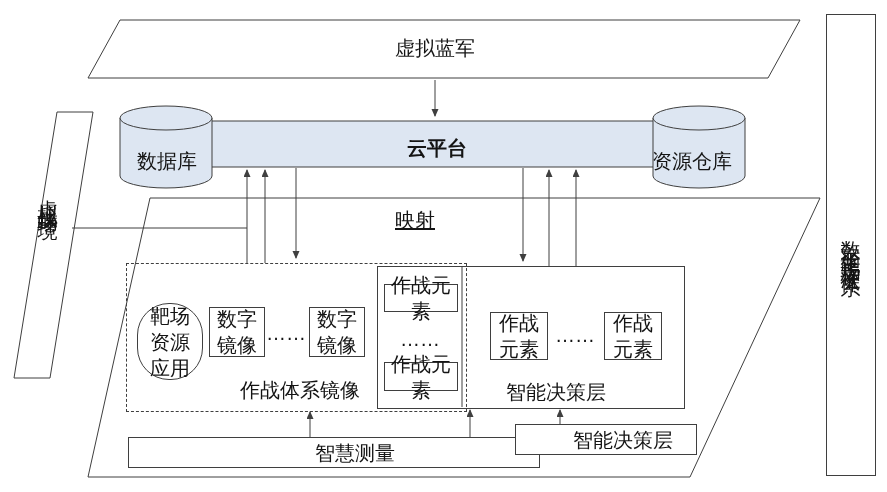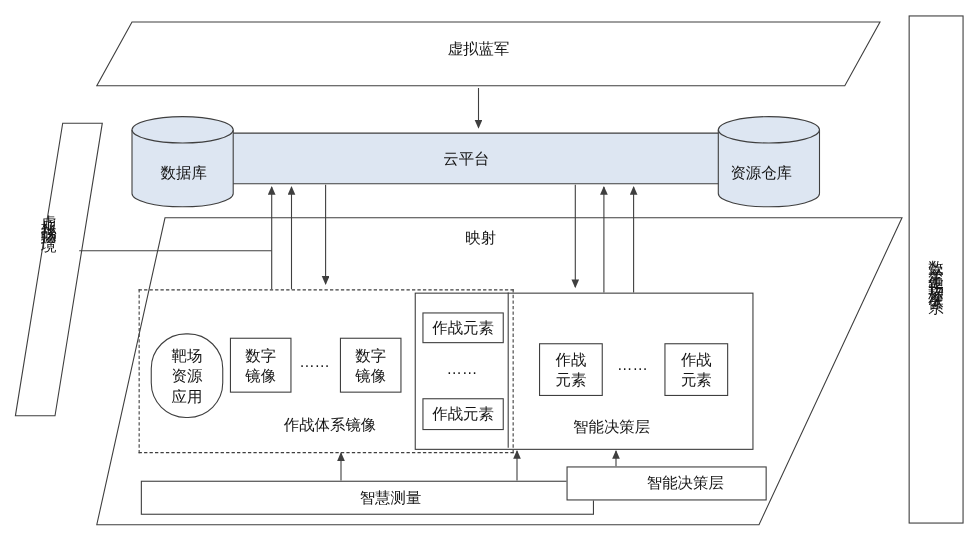--- a/index.html
+++ b/index.html
@@ -1,17 +1,17 @@
 <!DOCTYPE html>
 <html><head>
 <meta charset="utf-8">
 <style>
   html,body{margin:0;padding:0;background:#fff;}
   body{font-family:"Liberation Sans","DejaVu Sans",sans-serif;color:#141414;}
-  .stage{position:relative;width:887px;height:492px;background:#fff;overflow:hidden;font-size:14px;}
+  .stage{position:relative;width:887px;height:492px;background:#fff;overflow:hidden;font-size:20px;}
   .stage svg{position:absolute;left:0;top:0;}
   .lbl{position:absolute;text-align:center;line-height:1.2;white-space:pre-line;}
   .box{position:absolute;border:1px solid #3f3f3f;background:#fff;display:flex;align-items:center;justify-content:center;text-align:center;white-space:pre-line;line-height:1.3;}
   .ghost{background:transparent;}
   .dashedbox{position:absolute;border:1px dashed #3f3f3f;background:transparent;}
   .vr{writing-mode:vertical-rl;letter-spacing:4px;line-height:1.2;}
   .panel{position:absolute;border:1px solid #3f3f3f;background:#fff;display:flex;align-items:center;justify-content:center;}
 </style>
 </head>
 <body>
@@ -50,31 +50,31 @@
     <line x1="549" y1="266" x2="549" y2="170" stroke="#3f3f3f" marker-end="url(#arrow)"></line>
     <line x1="576" y1="266" x2="576" y2="170" stroke="#3f3f3f" marker-end="url(#arrow)"></line>
     <line x1="462" y1="266" x2="462" y2="407" stroke="#3f3f3f"></line>
     <line x1="310" y1="437" x2="310" y2="412" stroke="#3f3f3f" marker-end="url(#arrow)"></line>
     <line x1="470" y1="437" x2="470" y2="410" stroke="#3f3f3f" marker-end="url(#arrow)"></line>
     <line x1="560" y1="424" x2="560" y2="410" stroke="#3f3f3f" marker-end="url(#arrow)"></line>
   </svg>
 
   <div class="lbl" style="left:335px;top:36px;width:200px;">虚拟蓝军</div>
 
-  <div class="lbl" style="left:324px;top:136px;width:200px;">云平台</div>
+  <div class="lbl" style="left:337px;top:136px;width:200px;font-weight:bold;">云平台</div>
   <div class="lbl" style="left:111px;top:149px;width:112px;">数据库</div>
   <div class="lbl" style="left:652px;top:149px;width:80px;">资源仓库</div>
 
   <div class="lbl vr" style="left:36px;top:184px;">虚拟战场环境</div>
 
   <div class="panel" style="left:826px;top:14px;width:48px;height:460px;">
     <span class="vr">数字孪生靶场标准体系</span>
   </div>
 
-  <div class="lbl" style="left:357px;top:208px;width:160px;">映射</div>
+  <div class="lbl" style="left:335px;top:208px;width:160px;text-decoration:underline;">映射</div>
 
   <div class="dashedbox" style="left:126px;top:263px;width:339px;height:147px;"></div>
 
   <div class="box ghost" style="left:377px;top:266px;width:306px;height:141px;"></div>
 
   <div class="box" style="left:137px;top:303px;width:64px;height:75px;border-radius:32px;">靶场
 资源
 应用</div>
   <div class="box" style="left:209px;top:307px;width:54px;height:48px;">数字
 镜像</div>

